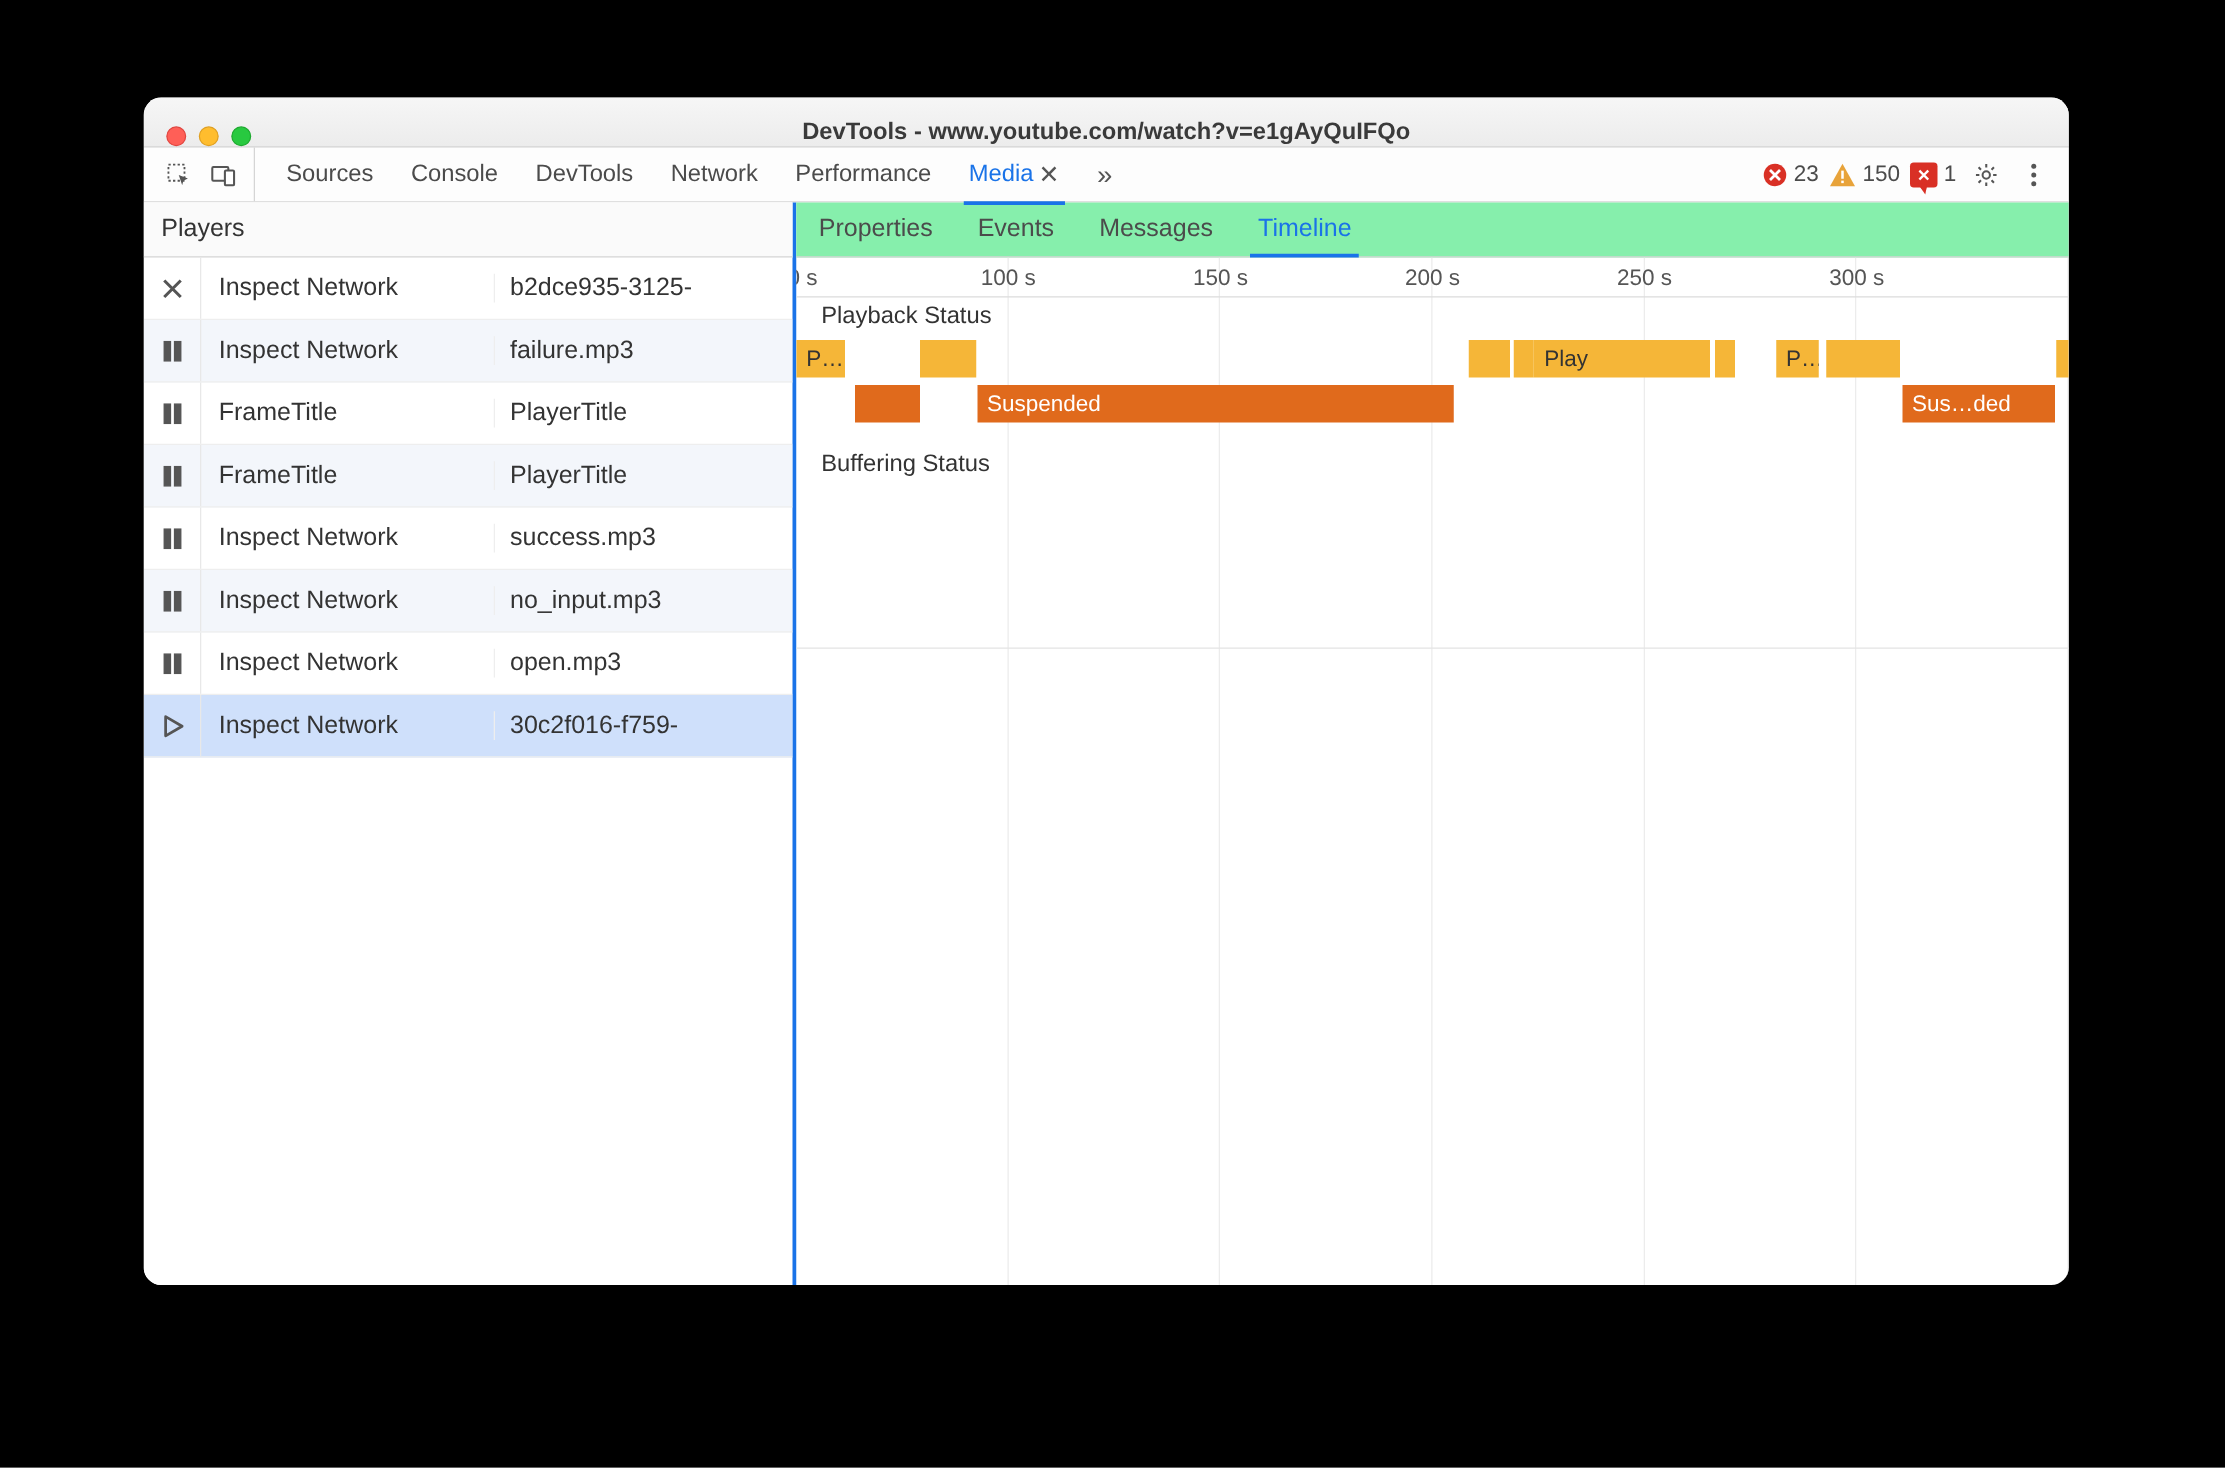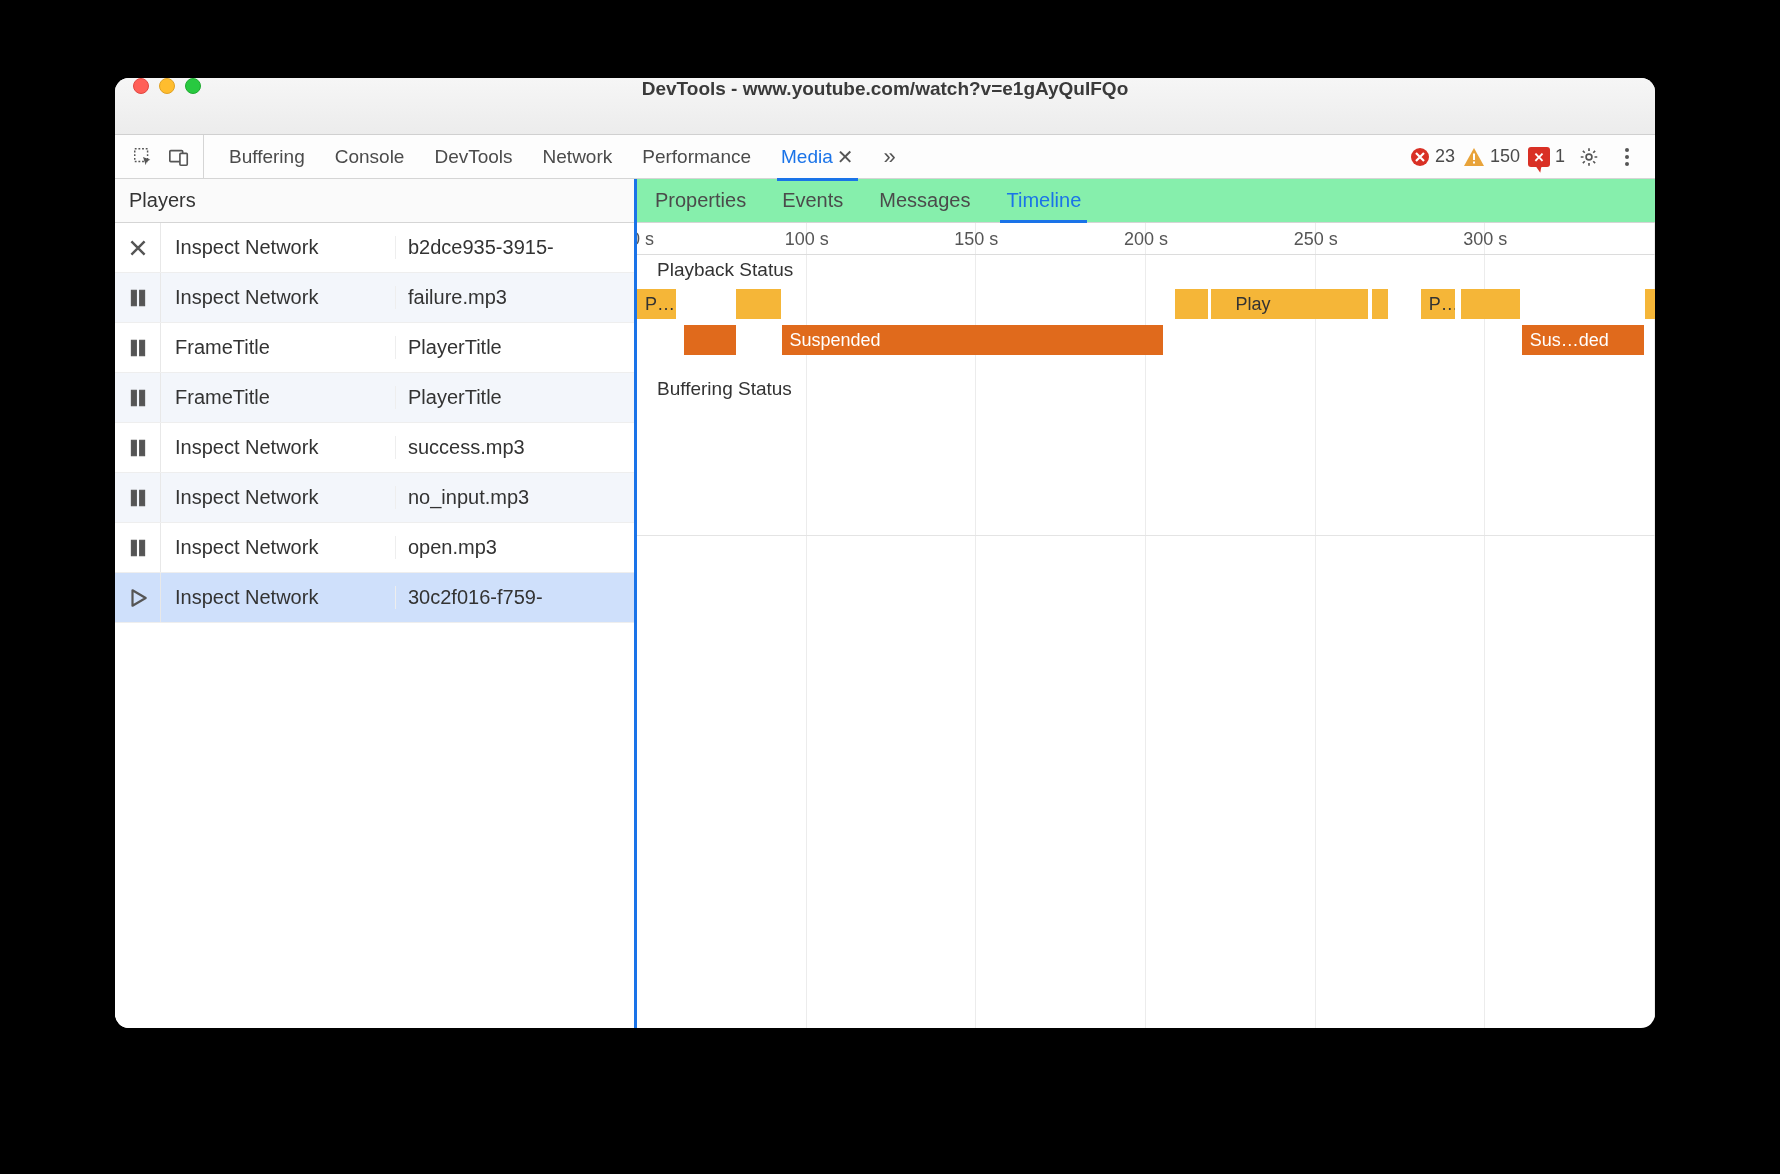--- a/index.html
+++ b/index.html
@@ -25,25 +25,25 @@
       height: 950px;
       background: #fff;
       border-radius: 14px;
       box-shadow: 0 20px 60px rgba(0,0,0,0.5);
       overflow: hidden;
       display: flex;
       flex-direction: column;
     }
     
     .titlebar {
-      height: 57px;
+      height: 40px;
       background: linear-gradient(#f6f6f6,#ececec);
       border-bottom: 1px solid #d0d0d0;
       display: flex;
-      align-items: flex-start;
+      align-items: flex-end;
       position: relative;
     }
     .traffic {
       display: flex;
       gap: 10px;
       padding-left: 18px;
     }
     .traffic span {
       width: 16px; height: 16px; border-radius: 50%;
       display: inline-block;
@@ -234,21 +234,21 @@
           </svg>
         </span>
         <span class="iconbtn">
           <svg viewBox="0 0 24 24" fill="none" stroke="#555" stroke-width="1.8">
             <rect x="2" y="5" width="14" height="12" rx="1"></rect>
             <rect x="13" y="8" width="8" height="13" rx="1" fill="#fff"></rect>
           </svg>
         </span>
       </div>
       <div class="panel-tabs">
-        <span class="panel-tab">Buffering</span>
+        <span class="panel-tab">Sources</span>
         <span class="panel-tab">Console</span>
         <span class="panel-tab">DevTools</span>
         <span class="panel-tab">Network</span>
         <span class="panel-tab">Performance</span>
         <span class="tab-wrap">
           <span class="panel-tab active">Media</span>
           <span class="close-x">✕</span>
           <span class="tab-underline"></span>
         </span>
         <span class="chev-more">»</span>
@@ -297,21 +297,21 @@
       <div class="sidebar">
         <div class="sidebar-header">Players</div>
         <div class="player-list" id="player-list">
             <div class="player-row">
               <div class="pr-icon">
                 <svg viewBox="0 0 20 20">
                   <path d="M4 4 L16 16 M16 4 L4 16" stroke="#555" stroke-width="2.2" fill="none"></path>
                 </svg>
               </div>
               <div class="pr-col0">Inspect Network</div>
-              <div class="pr-col1">b2dce935-3915-</div>
+              <div class="pr-col1">b2dce935-3125-</div>
             </div>
             <div class="player-row">
               <div class="pr-icon">
                 <svg viewBox="0 0 20 20">
                   <rect x="4" y="3" width="4.5" height="14" fill="#555"></rect>
                   <rect x="11.5" y="3" width="4.5" height="14" fill="#555"></rect>
                 </svg>
               </div>
               <div class="pr-col0">Inspect Network</div>
               <div class="pr-col1">failure.mp3</div>

